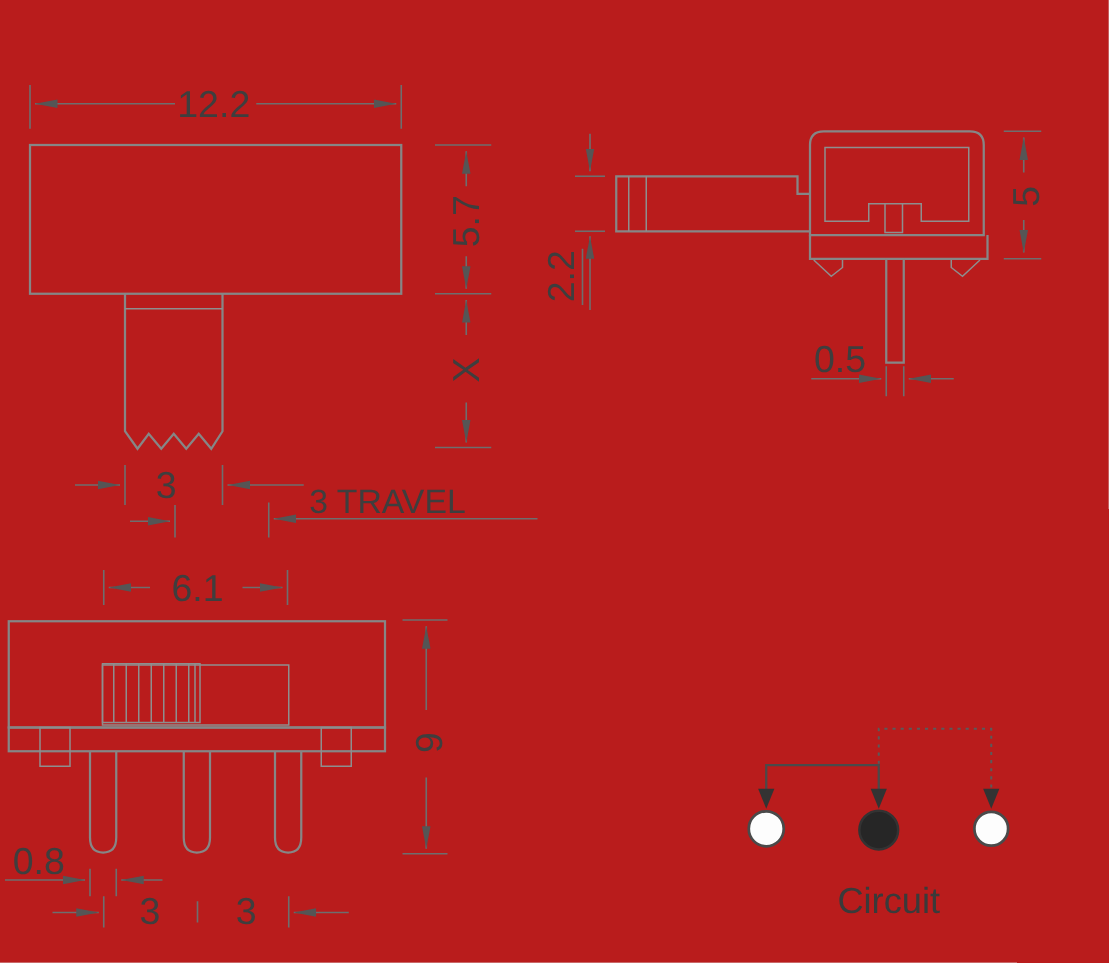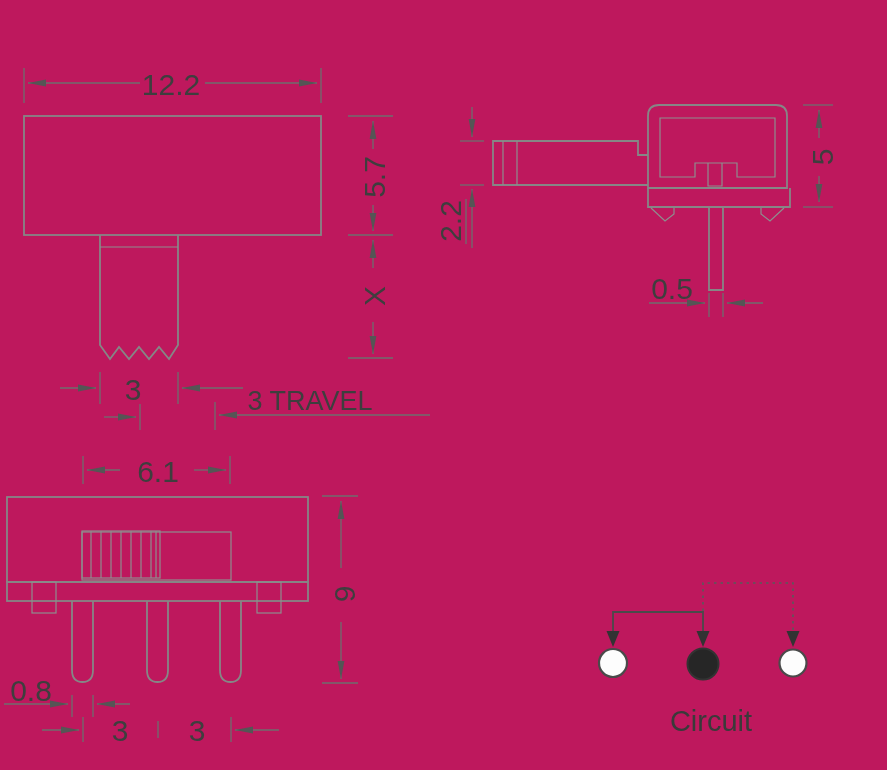--- a/index.html
+++ b/index.html
@@ -1,18 +1,18 @@
 <!DOCTYPE html>
 <html><head>
 <meta charset="utf-8">
 <style>
   html,body{margin:0;padding:0;}
   body{background:#e8e8e8;font-family:"Liberation Sans",sans-serif;}
   .canvas{
-    position:relative;width:887px;height:770px;background:#be185d;overflow:hidden;
+    position:relative;width:887px;height:770px;background:#b91c1c;overflow:hidden;
   }
   svg{display:block;}
   .outline{stroke:#868686;stroke-width:1.8;fill:none;stroke-linejoin:miter;}
   .outline-thin{stroke:#8e8e8e;stroke-width:1.2;fill:none;}
   .dimline{stroke:#6e6e6e;stroke-width:1.3;fill:none;}
   .tick{stroke:#6e6e6e;stroke-width:1.3;}
   .dim-text{font-family:"Liberation Sans",sans-serif;font-size:30px;fill:#3e3e3e;}
   .dim-text-small{font-family:"Liberation Sans",sans-serif;font-size:27px;fill:#3e3e3e;}
   .caption-text{font-family:"Liberation Sans",sans-serif;font-size:29px;fill:#3a3a3a;}
   .circuit-line{stroke:#4a4a4a;stroke-width:1.8;fill:none;}

